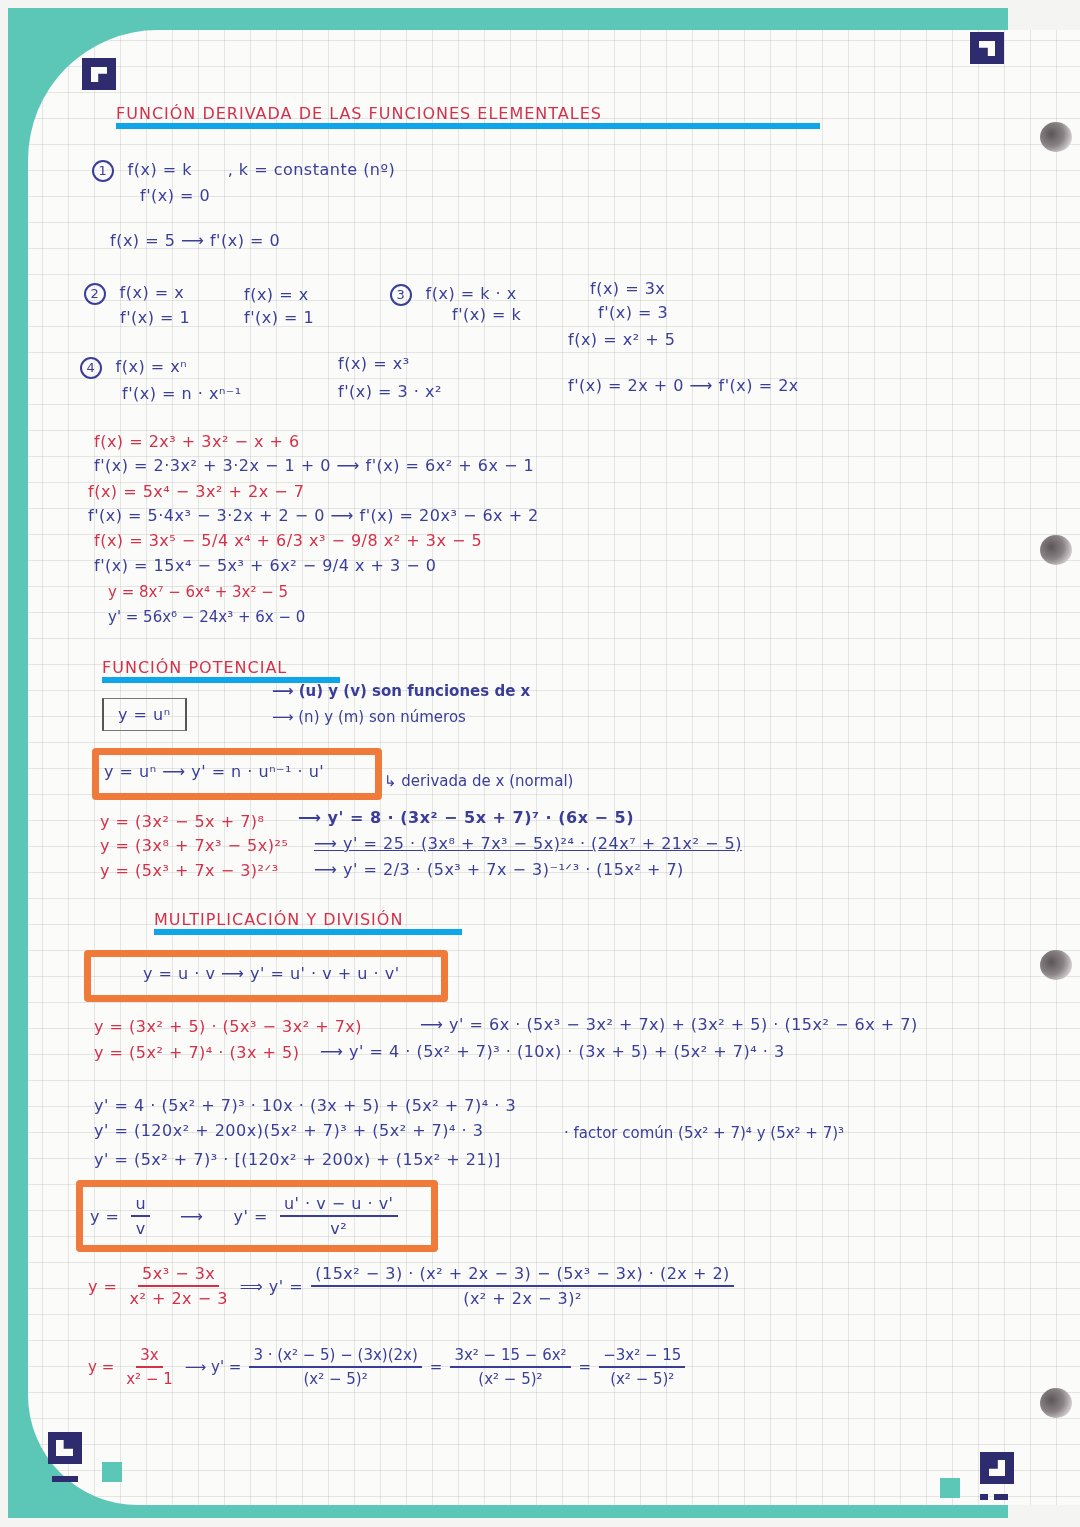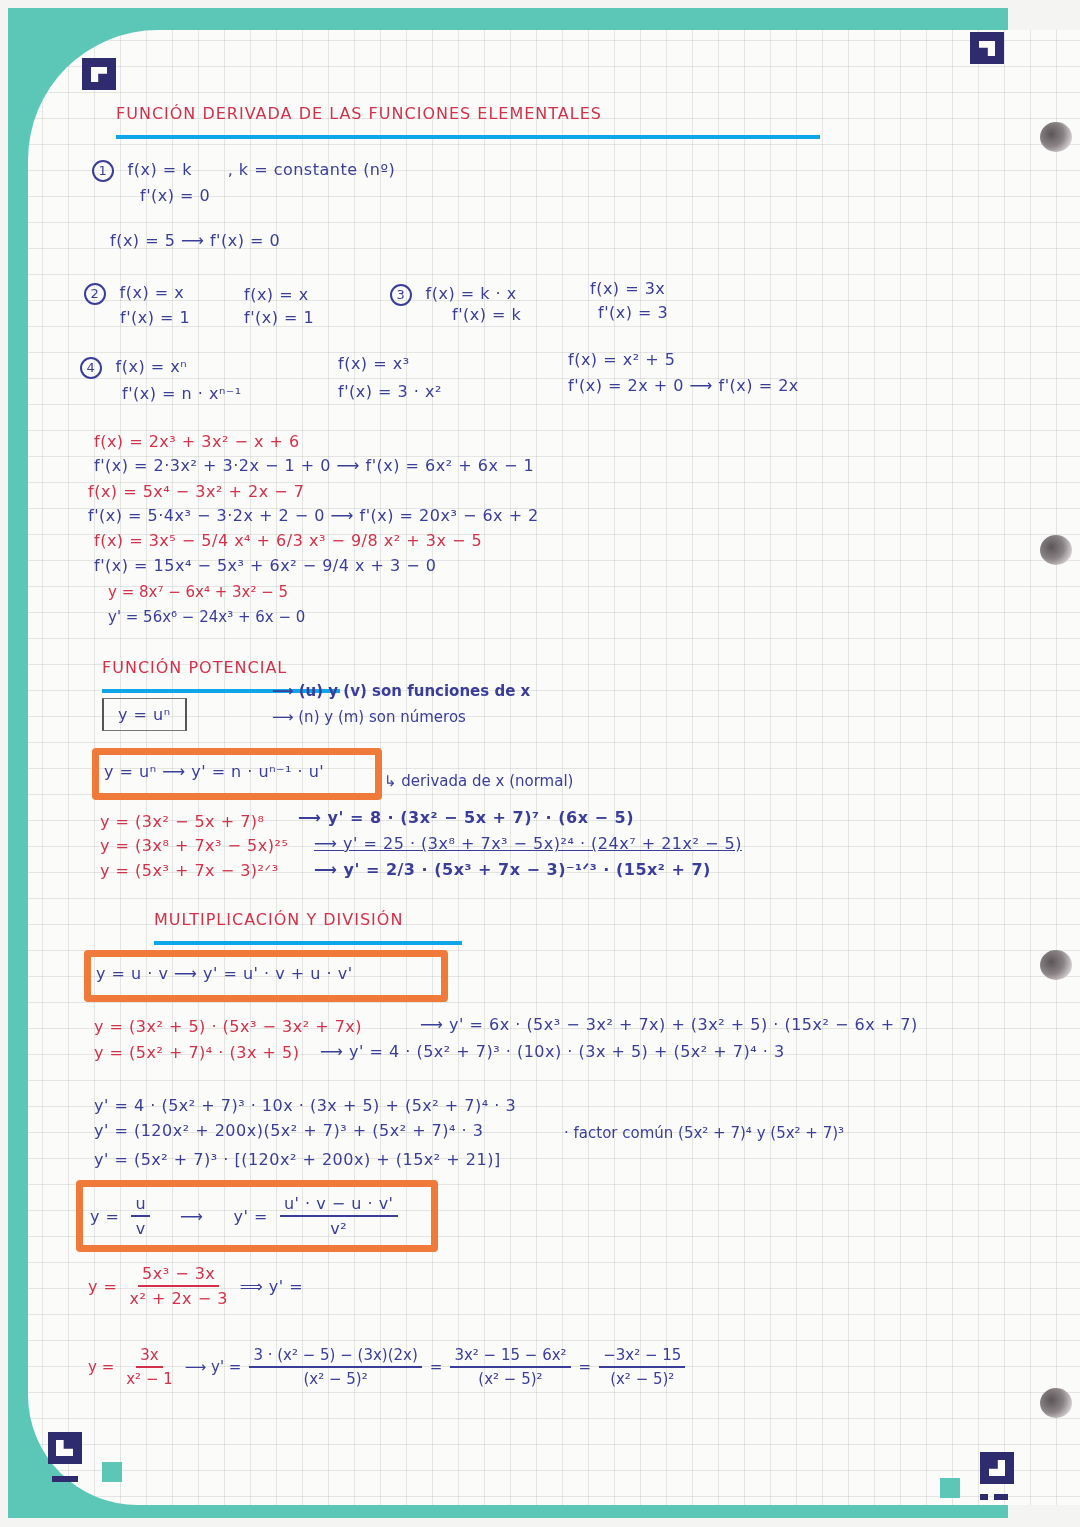--- a/index.html
+++ b/index.html
@@ -39,21 +39,21 @@
   .hole {
     position: absolute; width: 32px; height: 30px; border-radius: 50%;
     background: radial-gradient(circle at 35% 40%, #5b5558 0%, #8a8386 45%, #cfcacb 75%, #eee 100%);
     left: 1040px;
   }
 
   .note { position: absolute; white-space: nowrap; font-family: "DejaVu Sans", sans-serif; }
   .red { color: #d3314a; }
   .blue { color: #3a3e98; }
   .title { font-size: 16px; letter-spacing: 1px; }
-  .title-ul { border-bottom: 4px solid #0ea5e9; padding-bottom: 12px; }
+  .title-ul { border-bottom: 6px solid #0ea5e9; padding-bottom: 0; }
   .m { font-size: 16px; letter-spacing: 0.5px; }
   .s { font-size: 15px; }
   .num-circle {
     display: inline-block; width: 22px; height: 22px; border: 2px solid #3a3e98;
     border-radius: 50%; text-align: center; line-height: 18px; font-size: 13px;
     margin-right: 8px;
   }
   .orange-box {
     position: absolute; border: 7px solid #f07a3a; border-radius: 4px; background: transparent;
   }
@@ -112,21 +112,21 @@
 <div class="note blue m" style="left:590px;top:279px;">f(x) = 3x</div>
 <div class="note blue m" style="left:598px;top:303px;">f'(x) = 3</div>
 
 <div class="note blue m" style="left:80px;top:357px;">
   <span class="num-circle">4</span>
   <span>f(x) = xⁿ</span>
 </div>
 <div class="note blue m" style="left:122px;top:384px;">f'(x) = n · xⁿ⁻¹</div>
 <div class="note blue m" style="left:338px;top:354px;">f(x) = x³</div>
 <div class="note blue m" style="left:338px;top:382px;">f'(x) = 3 · x²</div>
-<div class="note blue m" style="left:568px;top:350px;">f(x) = x² + 5</div>
+<div class="note blue m" style="left:568px;top:330px;">f(x) = x² + 5</div>
 <div class="note blue m" style="left:568px;top:376px;">f'(x) = 2x + 0  ⟶  f'(x) = 2x</div>
 
 <div class="note red m" style="left:94px;top:432px;">f(x) = 2x³ + 3x² − x + 6</div>
 <div class="note blue m" style="left:94px;top:456px;">f'(x) = 2·3x² + 3·2x − 1 + 0  ⟶  f'(x) = 6x² + 6x − 1</div>
 <div class="note red m" style="left:88px;top:482px;">f(x) = 5x⁴ − 3x² + 2x − 7</div>
 <div class="note blue m" style="left:88px;top:506px;">f'(x) = 5·4x³ − 3·2x + 2 − 0  ⟶  f'(x) = 20x³ − 6x + 2</div>
 <div class="note red m" style="left:94px;top:531px;">f(x) = 3x⁵ − 5/4 x⁴ + 6/3 x³ − 9/8 x² + 3x − 5</div>
 <div class="note blue m" style="left:94px;top:556px;">f'(x) = 15x⁴ − 5x³ + 6x² − 9/4 x + 3 − 0</div>
 <div class="note red s" style="left:108px;top:583px;">y = 8x⁷ − 6x⁴ + 3x² − 5</div>
 <div class="note blue s" style="left:108px;top:608px;">y' = 56x⁶ − 24x³ + 6x − 0</div>
@@ -138,26 +138,26 @@
 
 <div class="orange-box" style="left:92px;top:748px;width:290px;height:52px;"></div>
 <div class="note blue m" style="left:104px;top:762px;">y = uⁿ  ⟶  y' = n · uⁿ⁻¹ · u'</div>
 <div class="note blue s" style="left:384px;top:772px;">↳ derivada de x (normal)</div>
 
 <div class="note red m" style="left:100px;top:812px;">y = (3x² − 5x + 7)⁸</div>
 <div class="note blue m" style="left:298px;top:808px;font-weight:bold;">⟶ y' = 8 · (3x² − 5x + 7)⁷ · (6x − 5)</div>
 <div class="note red m" style="left:100px;top:836px;">y = (3x⁸ + 7x³ − 5x)²⁵</div>
 <div class="note blue m" style="left:314px;top:834px;text-decoration:underline;">⟶ y' = 25 · (3x⁸ + 7x³ − 5x)²⁴ · (24x⁷ + 21x² − 5)</div>
 <div class="note red m" style="left:100px;top:861px;">y = (5x³ + 7x − 3)²ᐟ³</div>
-<div class="note blue m" style="left:314px;top:860px;font-weight:bold;">⟶ y' = 2/3 · (5x³ + 7x − 3)⁻¹ᐟ³ · (15x² + 7)</div>
+<div class="note blue m" style="left:314px;top:860px;">⟶ y' = 2/3 · (5x³ + 7x − 3)⁻¹ᐟ³ · (15x² + 7)</div>
 
 <div class="note red title title-ul" style="left:154px;top:910px;width:308px;">MULTIPLICACIÓN Y DIVISIÓN</div>
 
 <div class="orange-box" style="left:84px;top:950px;width:364px;height:52px;"></div>
-<div class="note blue m" style="left:96px;top:964px;">y = u · v  ⟶  y' = u' · v + u · v'</div>
+<div class="note blue m" style="left:96px;top:964px;padding-left:47px;">y = u · v  ⟶  y' = u' · v + u · v'</div>
 
 <div class="note red m" style="left:94px;top:1017px;">y = (3x² + 5) · (5x³ − 3x² + 7x)</div>
 <div class="note blue m" style="left:420px;top:1015px;">⟶ y' = 6x · (5x³ − 3x² + 7x) + (3x² + 5) · (15x² − 6x + 7)</div>
 <div class="note red m" style="left:94px;top:1043px;">y = (5x² + 7)⁴ · (3x + 5)</div>
 <div class="note blue m" style="left:320px;top:1042px;">⟶ y' = 4 · (5x² + 7)³ · (10x) · (3x + 5) + (5x² + 7)⁴ · 3</div>
 
 <div class="note blue m" style="left:94px;top:1096px;">y' = 4 · (5x² + 7)³ · 10x · (3x + 5) + (5x² + 7)⁴ · 3</div>
 <div class="note blue m" style="left:94px;top:1121px;">y' = (120x² + 200x)(5x² + 7)³ + (5x² + 7)⁴ · 3</div>
 <div class="note blue s" style="left:564px;top:1124px;">· factor común  (5x² + 7)⁴ y (5x² + 7)³</div>
 <div class="note blue m" style="left:94px;top:1150px;">y' = (5x² + 7)³ · [(120x² + 200x) + (15x² + 21)]</div>
@@ -177,20 +177,24 @@
   </span>
 </div>
 
 <div class="note m" style="left:88px;top:1264px;display:flex;align-items:center;gap:8px;">
   <span class="red">y =</span>
   <span class="frac red">
     <span class="n">5x³ − 3x</span>
     <span class="d">x² + 2x − 3</span>
   </span>
   <span class="blue">⟹ y' =</span>
+  <span class="frac blue">
+    <span class="n">(15x² − 3) · (x² + 2x − 3) − (5x³ − 3x) · (2x + 2)</span>
+    <span class="d">(x² + 2x − 3)²</span>
+  </span>
 </div>
 
 <div class="note s" style="left:88px;top:1346px;display:flex;align-items:center;gap:8px;">
   <span class="red">y =</span>
   <span class="frac red">
     <span class="n">3x</span>
     <span class="d">x² − 1</span>
   </span>
   <span class="blue">⟶ y' =</span>
   <span class="frac blue">

